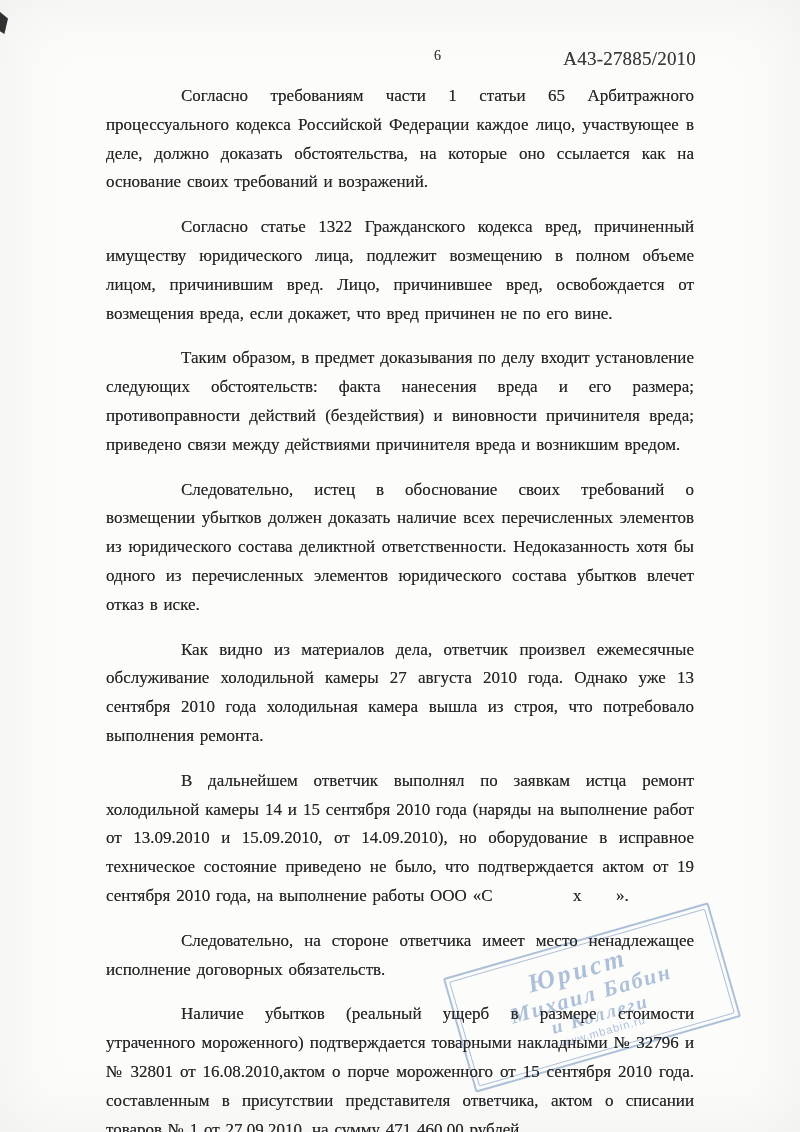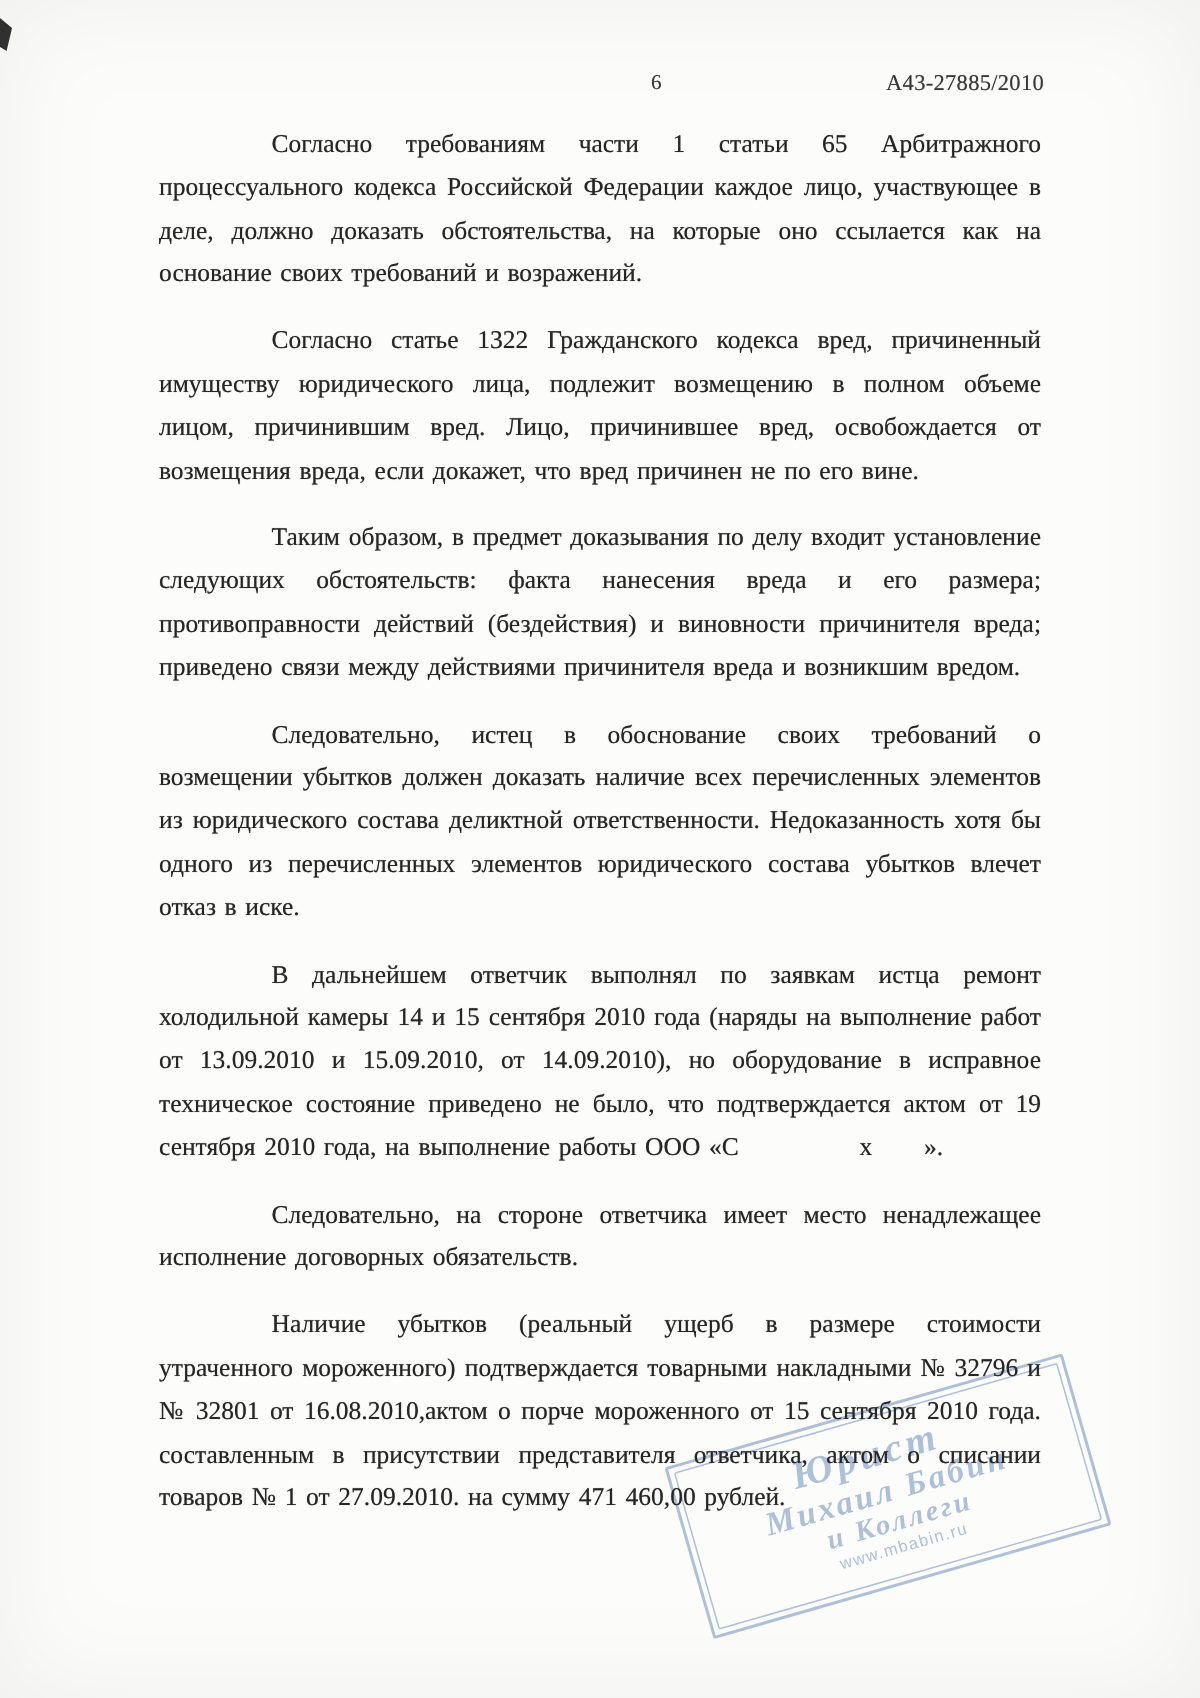--- a/index.html
+++ b/index.html
@@ -27,21 +27,21 @@
     opacity:.88;
   }
   .page-header{position:absolute;left:0;top:0;width:100%;height:70px;}
   .page-number{
     position:absolute;left:434px;top:48px;
     font-size:14px;color:#3a3a3a;
     text-shadow:0 0 .5px rgba(60,60,60,.6);
   }
   .case-number{
     position:absolute;right:104px;top:48px;
-    font-size:15px;color:#3a3a3a;
+    font-size:19px;color:#3a3a3a;
     letter-spacing:.2px;
     text-shadow:0 0 .5px rgba(60,60,60,.6);
     margin-left:37px;
   }
   .doc-body{
     position:absolute;left:90px;top:66px;width:620px;
     z-index:2;
   }
   .doc-body p{
     margin:16px;padding:0;
@@ -105,18 +105,19 @@
       <div class="stamp-subtitle">и Коллеги</div>
       <div class="stamp-url">www.mbabin.ru</div>
     </div>
   </div>
 
   <div class="doc-body">
     <p>Согласно требованиям части 1 статьи 65 Арбитражного процессуального кодекса Российской Федерации каждое лицо, участвующее в деле, должно доказать обстоятельства, на которые оно ссылается как на основание своих требований и возражений.</p>
     <p>Согласно статье 1322 Гражданского кодекса вред, причиненный имуществу юридического лица, подлежит возмещению в полном объеме лицом, причинившим вред. Лицо, причинившее вред, освобождается от возмещения вреда, если докажет, что вред причинен не по его вине.</p>
     <p>Таким образом, в предмет доказывания по делу входит установление следующих обстоятельств: факта нанесения вреда и его размера; противоправности действий (бездействия) и виновности причинителя вреда; приведено связи между действиями причинителя  вреда и возникшим вредом.</p>
     <p>Следовательно, истец в обоснование своих требований о возмещении убытков должен доказать наличие всех перечисленных элементов из юридического состава деликтной ответственности. Недоказанность хотя бы одного из перечисленных элементов юридического состава убытков влечет отказ в иске.</p>
+    <p>Как видно из материалов дела, ответчик произвел ежемесячные обслуживание холодильной камеры 27 августа 2010 года. Однако уже 13 сентября 2010 года холодильная камера вышла из строя, что потребовало выполнения ремонта.</p>
     <p>В дальнейшем ответчик выполнял по заявкам истца ремонт холодильной камеры 14 и 15 сентября 2010 года (наряды на выполнение работ от 13.09.2010 и 15.09.2010, от 14.09.2010), но оборудование в исправное техническое состояние приведено не было, что подтверждается  актом от 19 сентября 2010 года,  на выполнение работы ООО «С&nbsp;&nbsp;&nbsp;&nbsp;&nbsp;&nbsp;&nbsp;&nbsp;&nbsp;&nbsp;&nbsp;&nbsp;&nbsp;&nbsp;х&nbsp;&nbsp;&nbsp;&nbsp;&nbsp;&nbsp;».</p>
     <p>Следовательно, на стороне ответчика имеет место ненадлежащее исполнение договорных обязательств.</p>
     <p>Наличие убытков (реальный ущерб в размере стоимости утраченного мороженного) подтверждается товарными накладными № 32796 и № 32801 от 16.08.2010,актом о порче мороженного от 15 сентября 2010 года. составленным в присутствии представителя ответчика, актом о списании товаров № 1 от 27.09.2010. на сумму 471 460,00 рублей.</p>
   </div>
 
 </div>
 
 </body></html>

